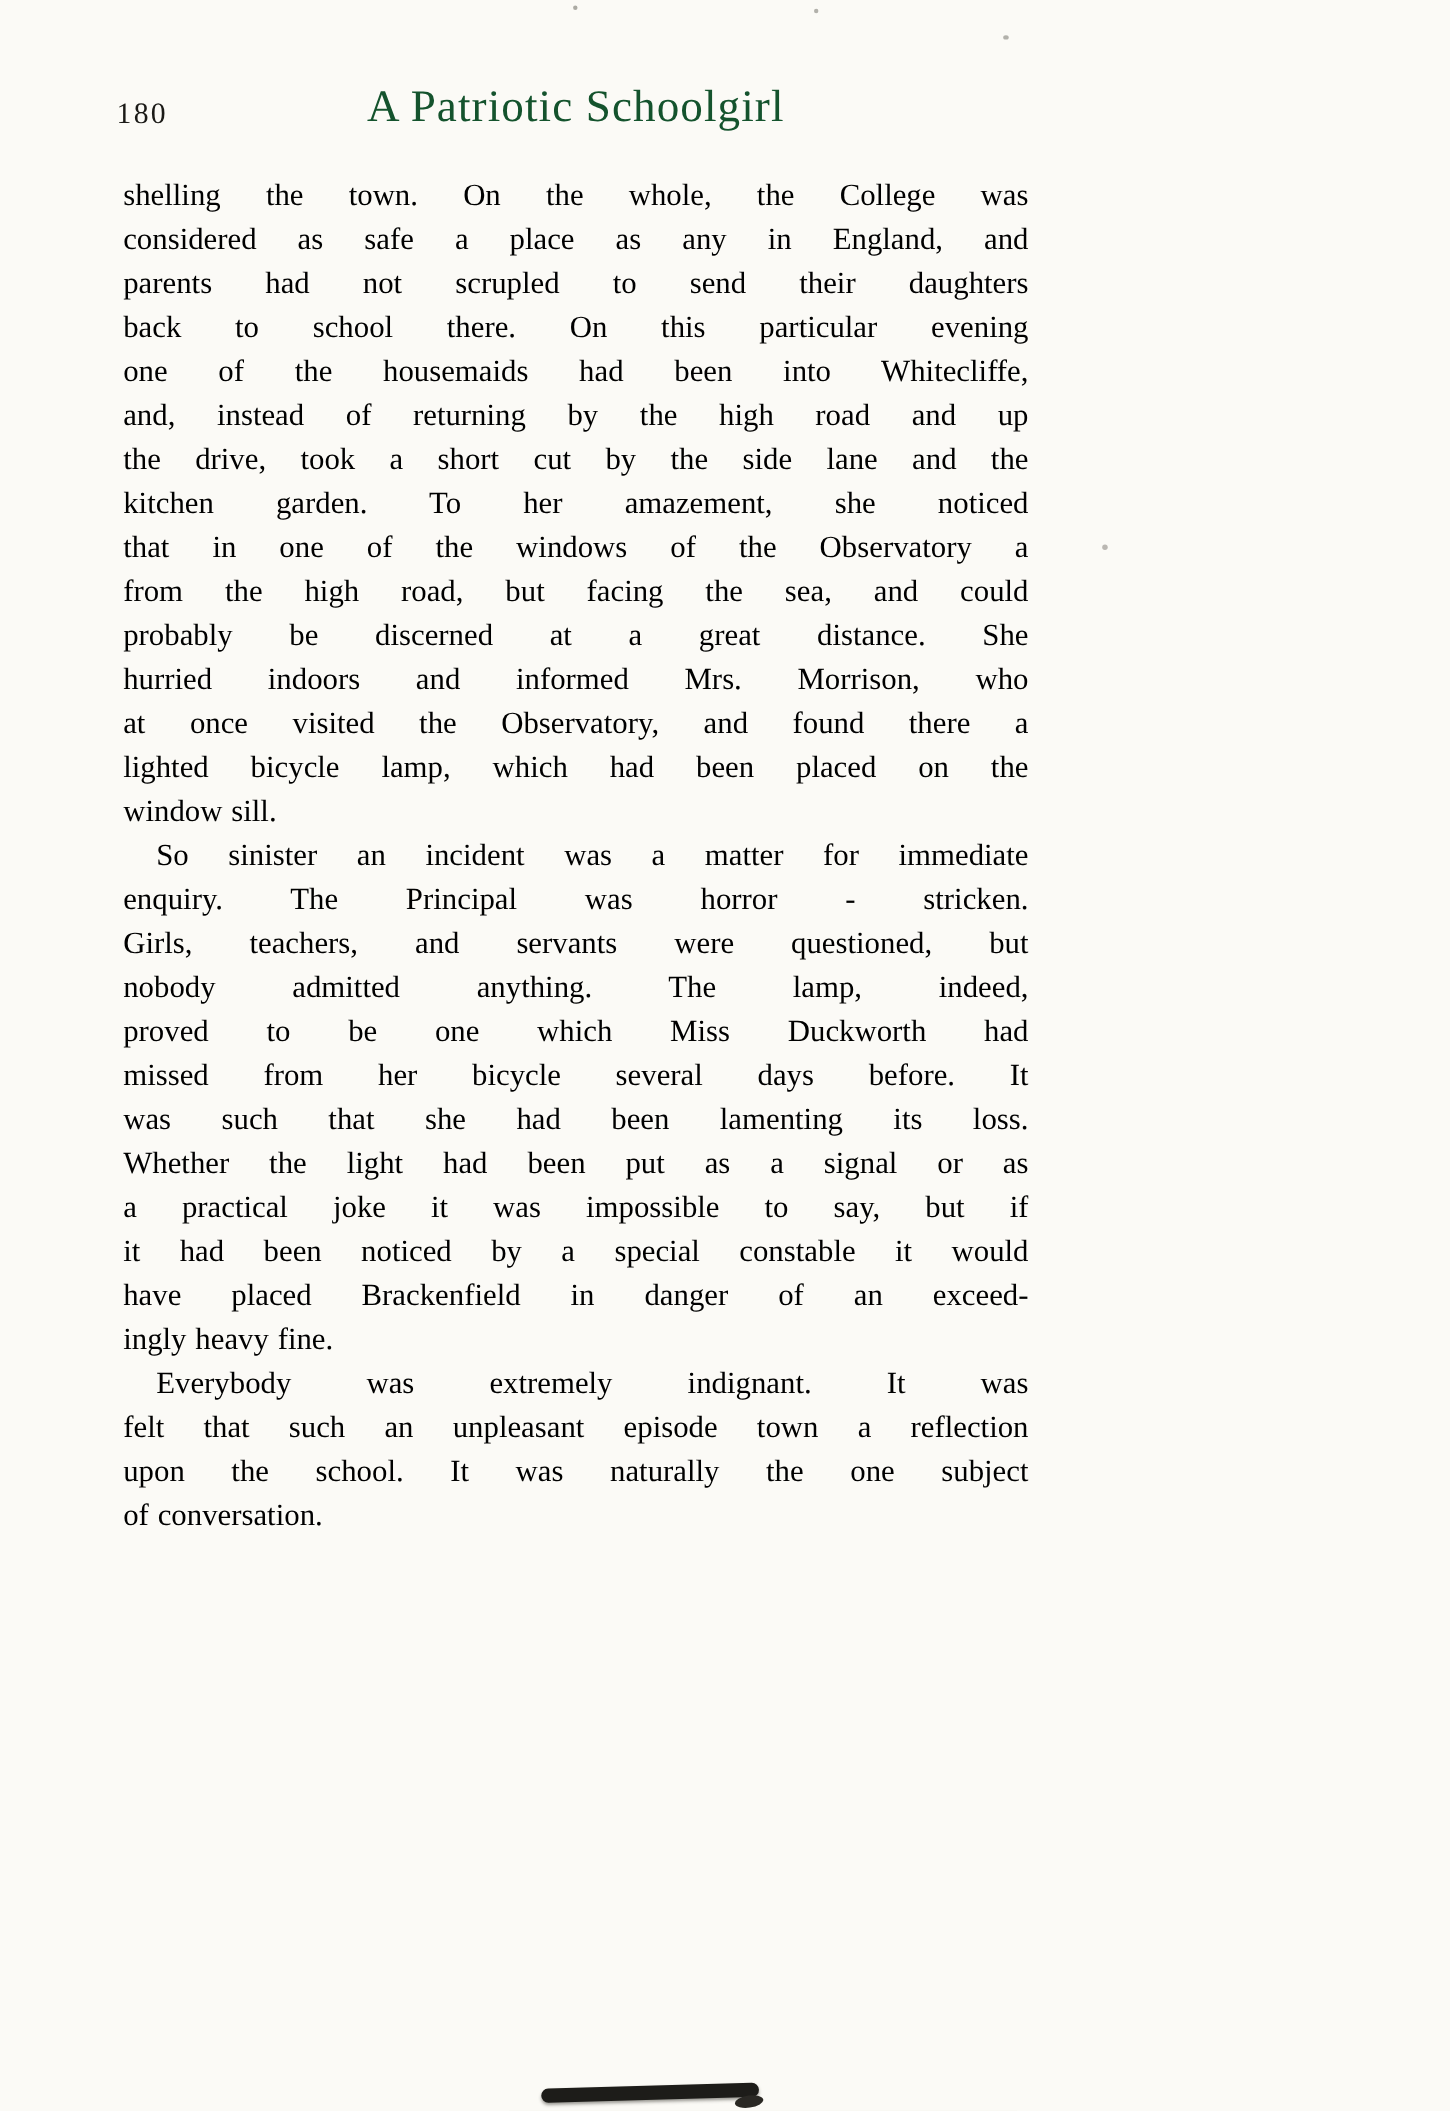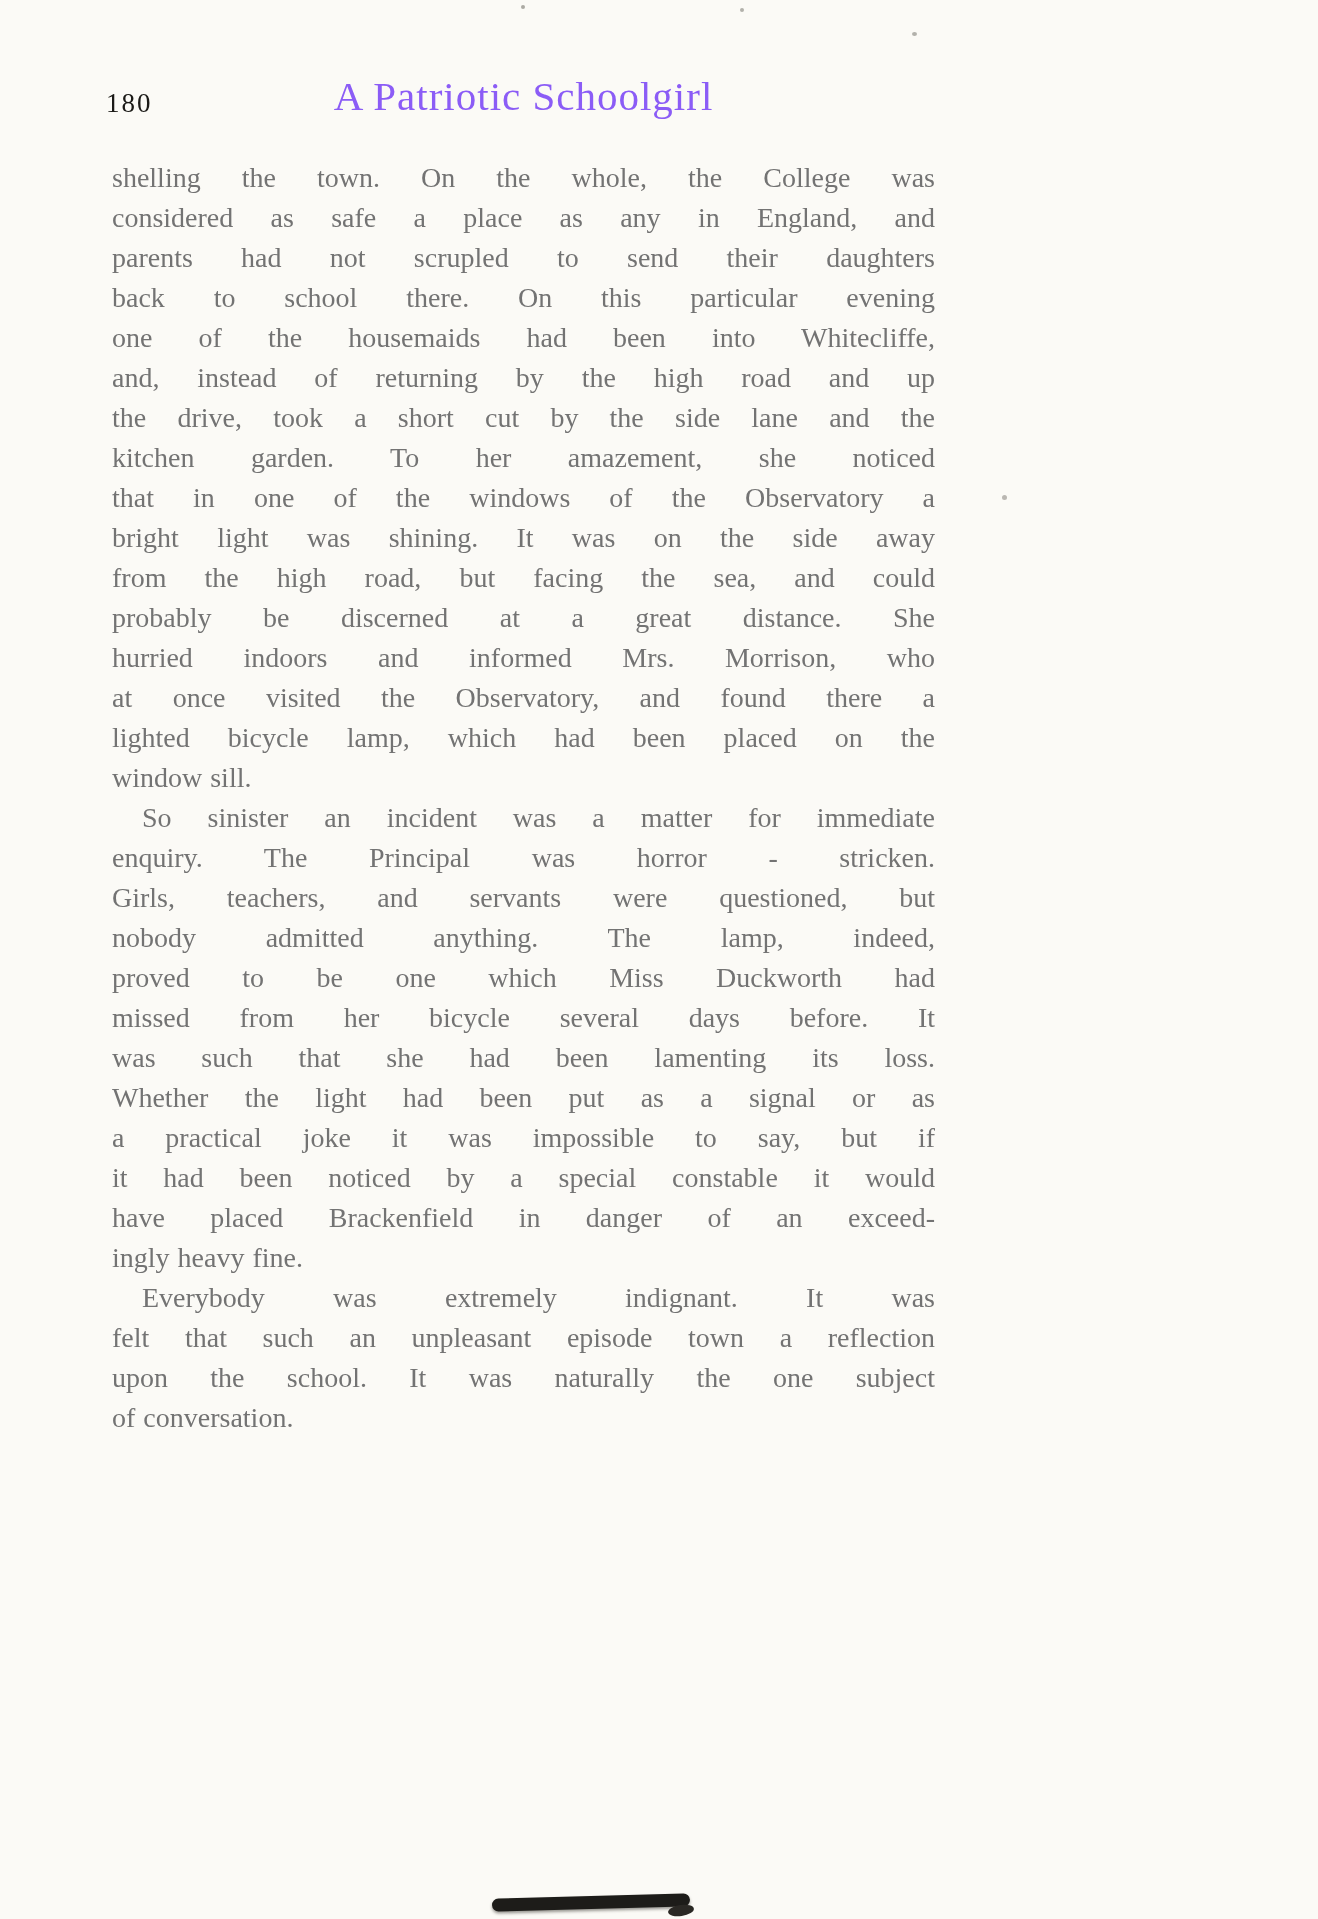--- a/index.html
+++ b/index.html
@@ -33,31 +33,31 @@
     color: #1b1a17;
   }
   .page-title {
     position: absolute;
     left: 0;
     right: 0;
     top: 72px;
     text-align: center;
     font-size: 41px;
     letter-spacing: 1px;
-    color: #8b5cf6;
+    color: #14532d;
     white-space: nowrap;
   }
   .body-text {
     position: absolute;
     left: 112px;
     top: 158px;
     width: 823px;
     font-size: 28px;
     line-height: 40px;
-    color: #737373;
+    color: #000000;
   }
   .paragraph { margin: 0; }
   .line {
     height: 40px;
     text-align: justify;
     text-align-last: justify;
     word-spacing: 1px;
     white-space: normal;
     overflow: hidden;
   }
@@ -109,21 +109,20 @@
       <div class="paragraph">
         <div class="line">shelling the town.  On the whole, the College was</div>
         <div class="line">considered as safe a place as any in England, and</div>
         <div class="line">parents had not scrupled to send their daughters</div>
         <div class="line">back to school there.  On this particular evening</div>
         <div class="line">one of the housemaids had been into Whitecliffe,</div>
         <div class="line">and, instead of returning by the high road and up</div>
         <div class="line">the drive, took a short cut by the side lane and the</div>
         <div class="line">kitchen garden.  To her amazement, she noticed</div>
         <div class="line">that in one of the windows of the Observatory a</div>
-        <div class="line">bright light was shining.  It was on the side away</div>
         <div class="line">from the high road, but facing the sea, and could</div>
         <div class="line">probably be discerned at a great distance.  She</div>
         <div class="line">hurried indoors and informed Mrs. Morrison, who</div>
         <div class="line">at once visited the Observatory, and found there a</div>
         <div class="line">lighted bicycle lamp, which had been placed on the</div>
         <div class="line last">window sill.</div>
       </div>
       <div class="paragraph">
         <div class="line indent">So sinister an incident was a matter for immediate</div>
         <div class="line">enquiry.  The Principal was horror - stricken.</div>

